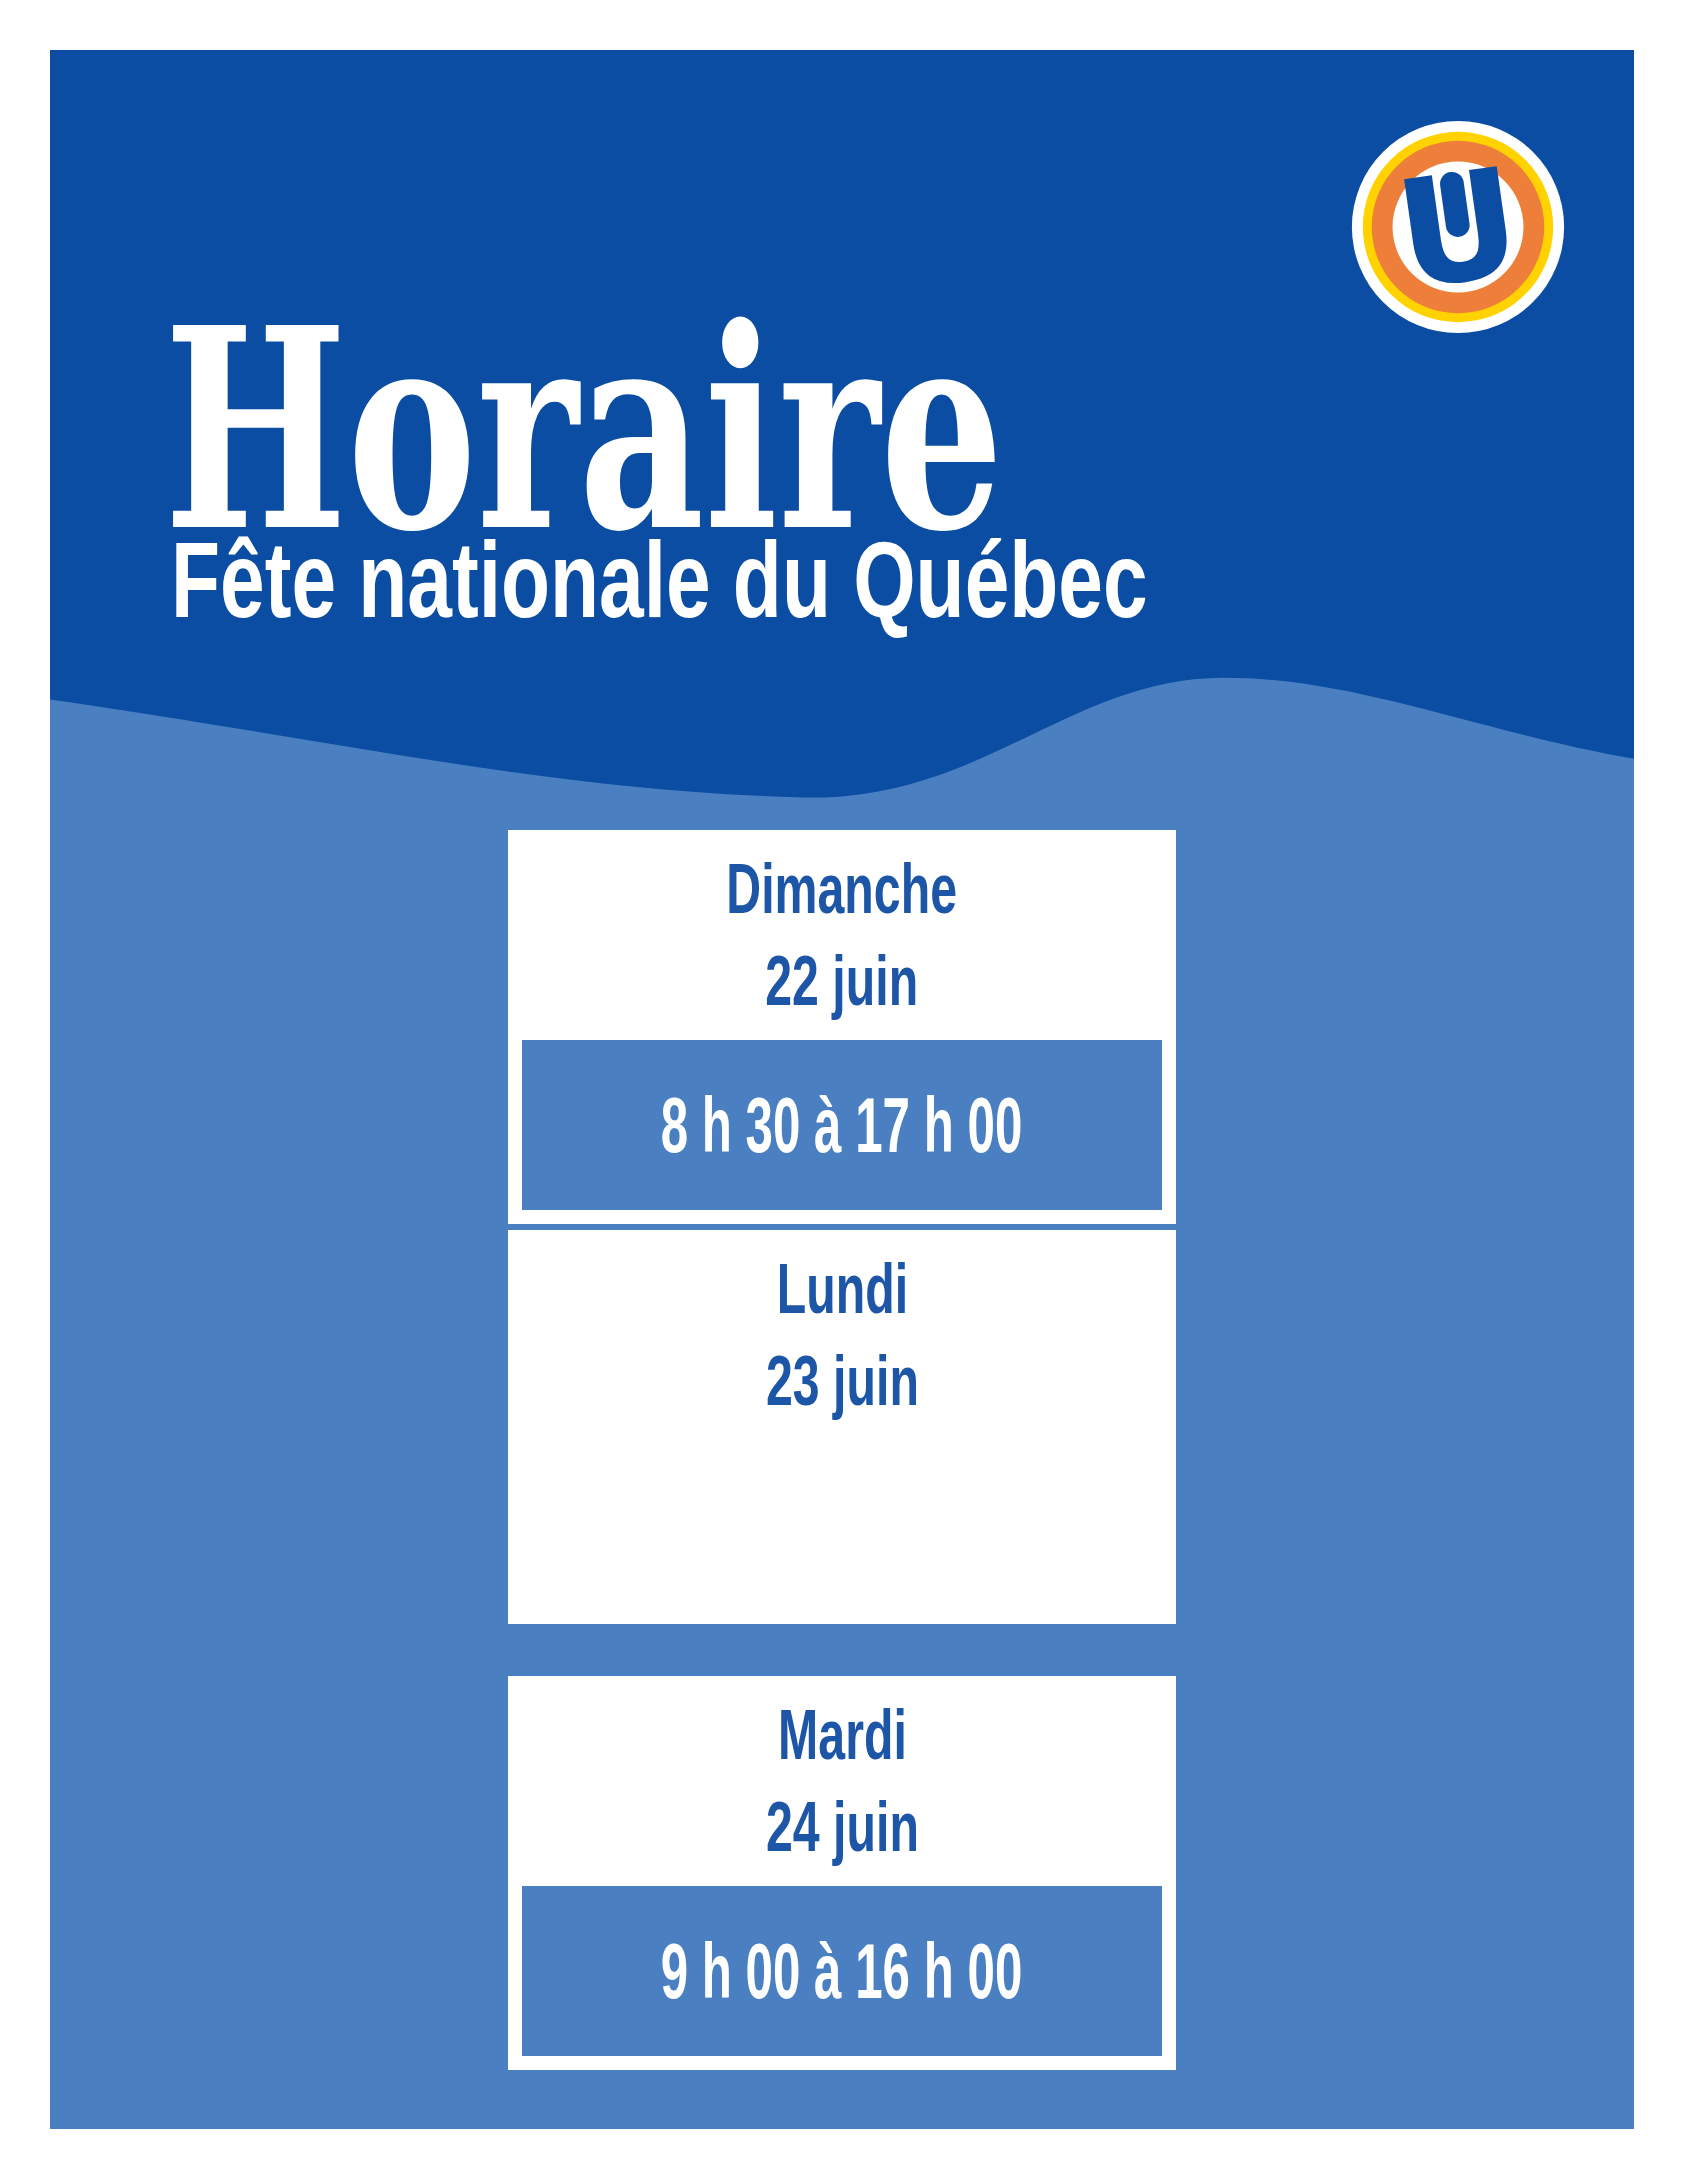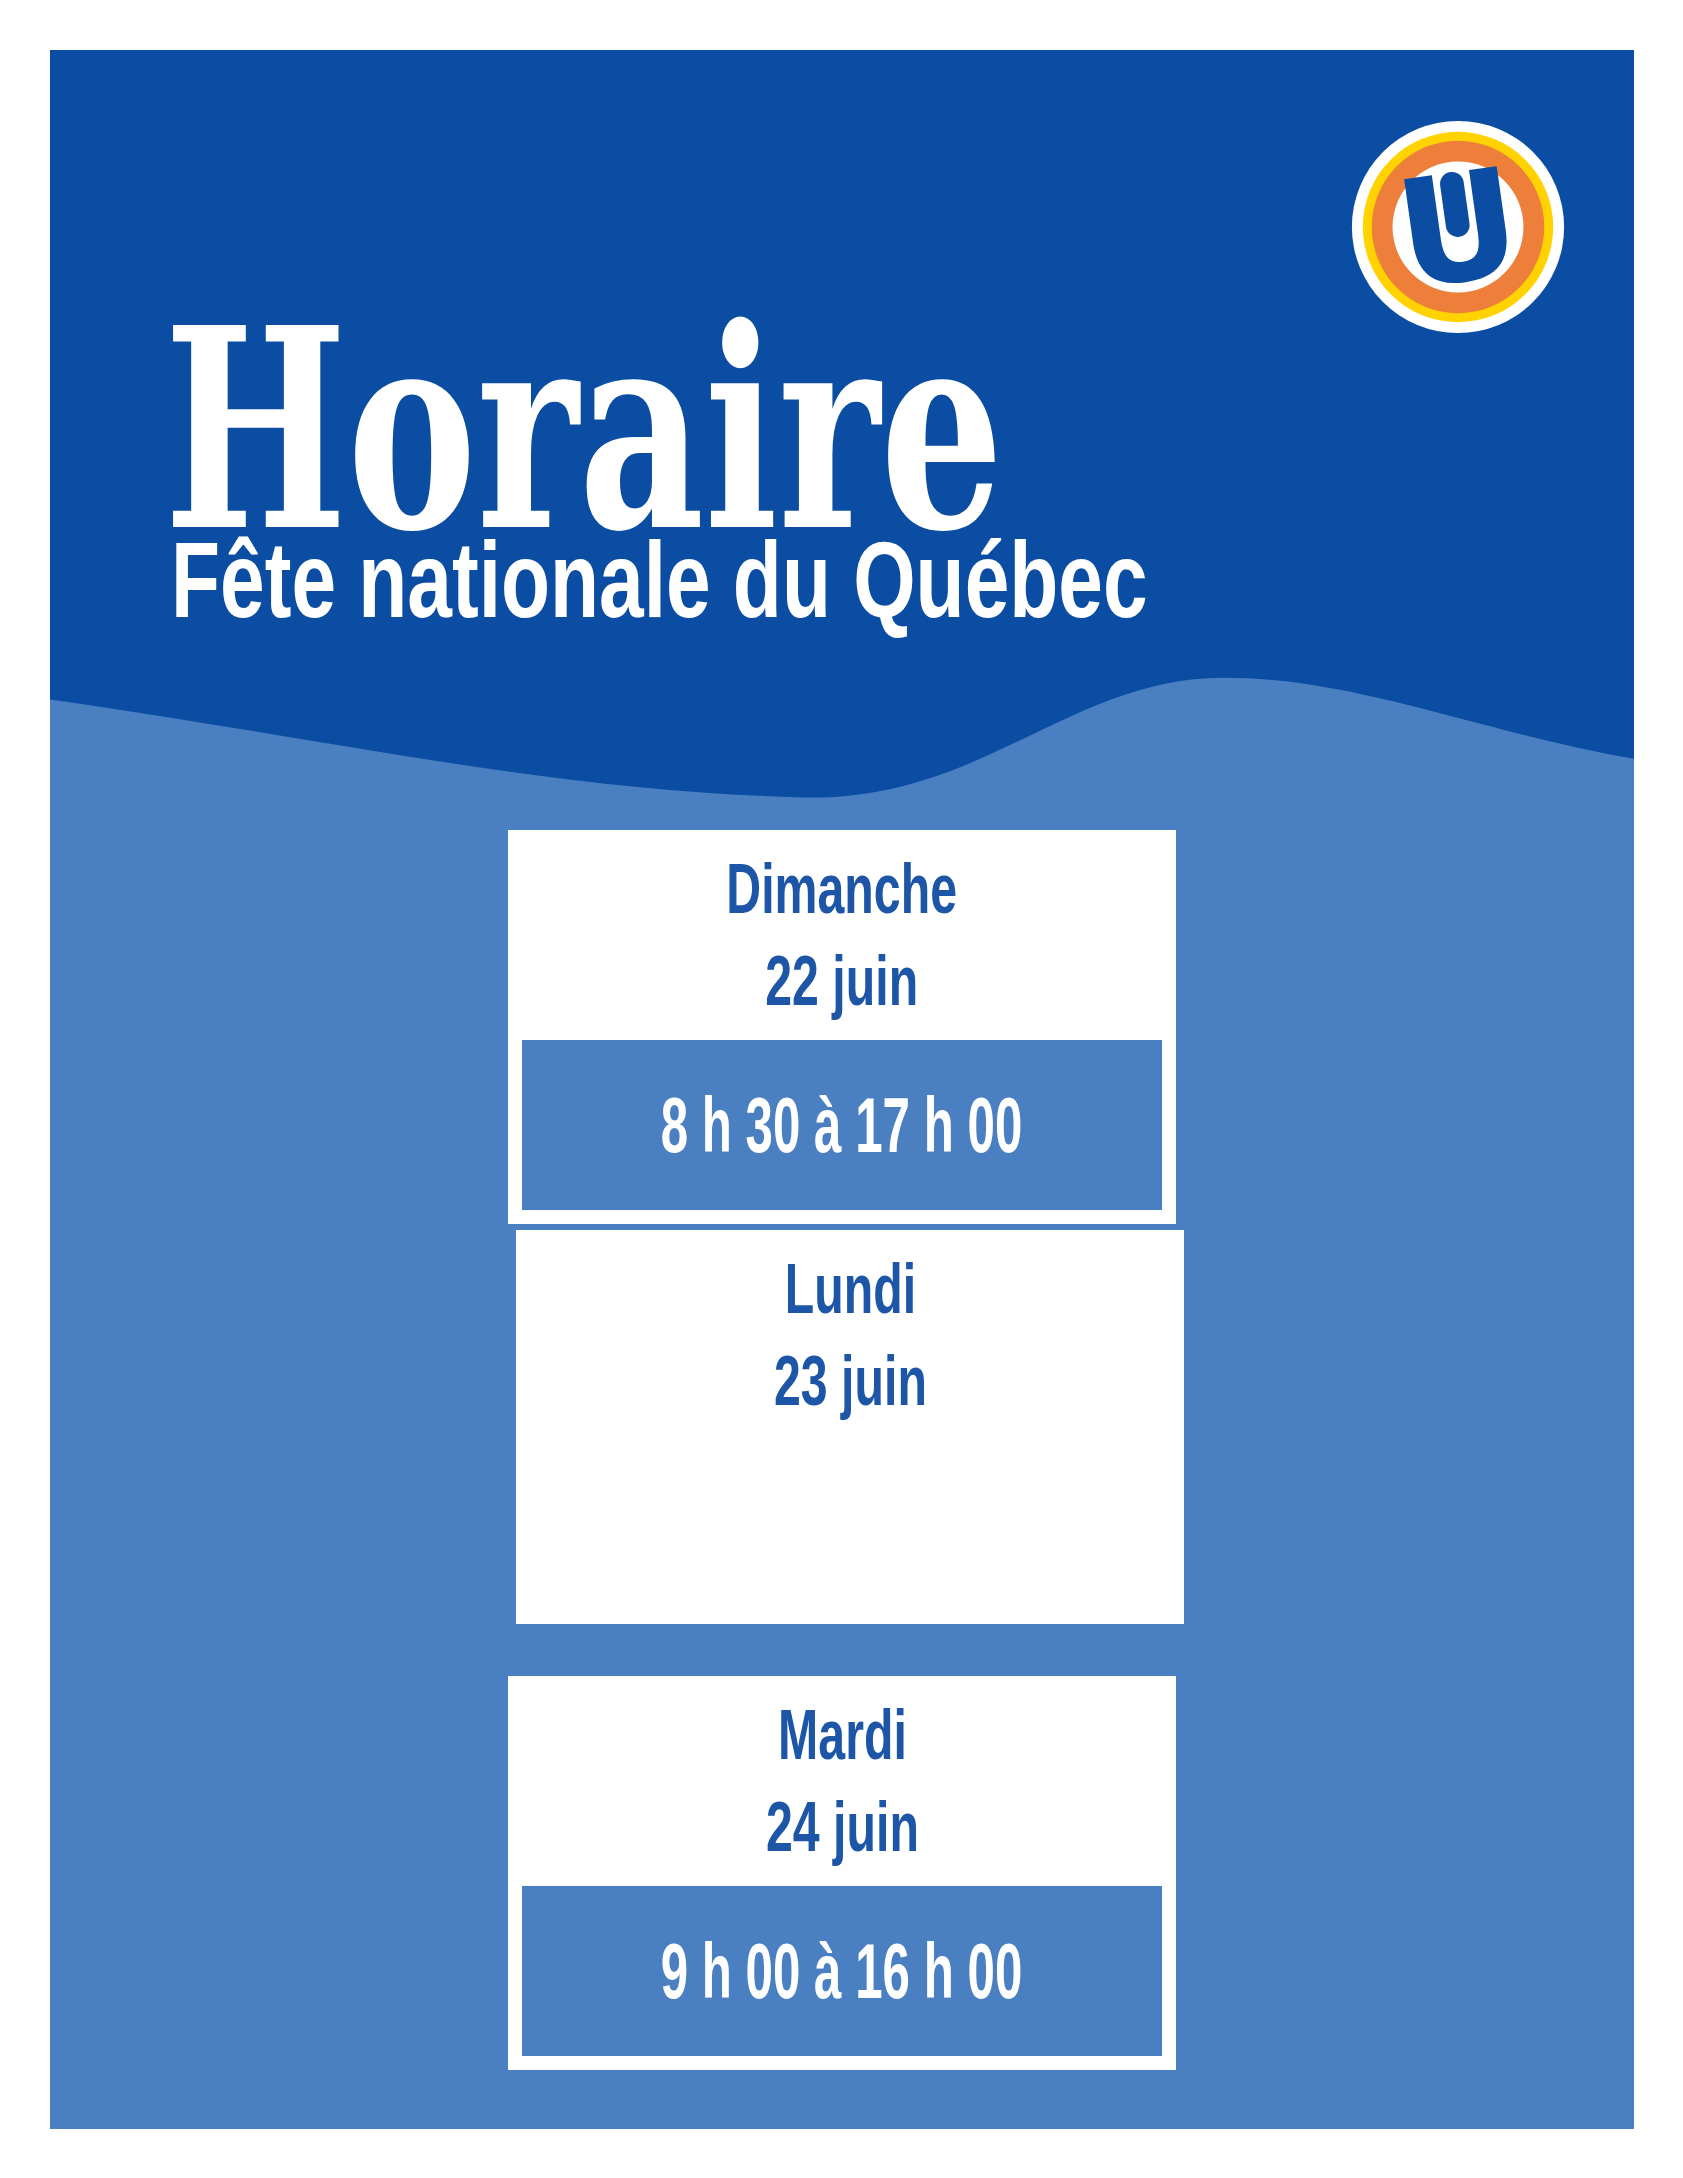--- a/index.html
+++ b/index.html
@@ -48,21 +48,21 @@
     color:#ffffff;white-space:nowrap;
     transform:scaleX(0.75);transform-origin:left top;
   }
 
   
   .card{
     position:absolute;left:458px;width:668px;height:394px;
     background:#ffffff;
   }
   .card-1{top:750px;margin-top:30px;}
-  .card-2{top:1180px;margin-left:8px;}
+  .card-2{top:1180px;}
   .card-3{top:1610px;margin-top:16px;}
   .card-top{
     height:210px;
     display:flex;align-items:center;justify-content:center;
   }
   .day-block{
     text-align:center;
     font-weight:bold;font-size:71px;line-height:1.3;
     color:var(--day-blue);
     transform:scaleX(0.68);transform-origin:center;

